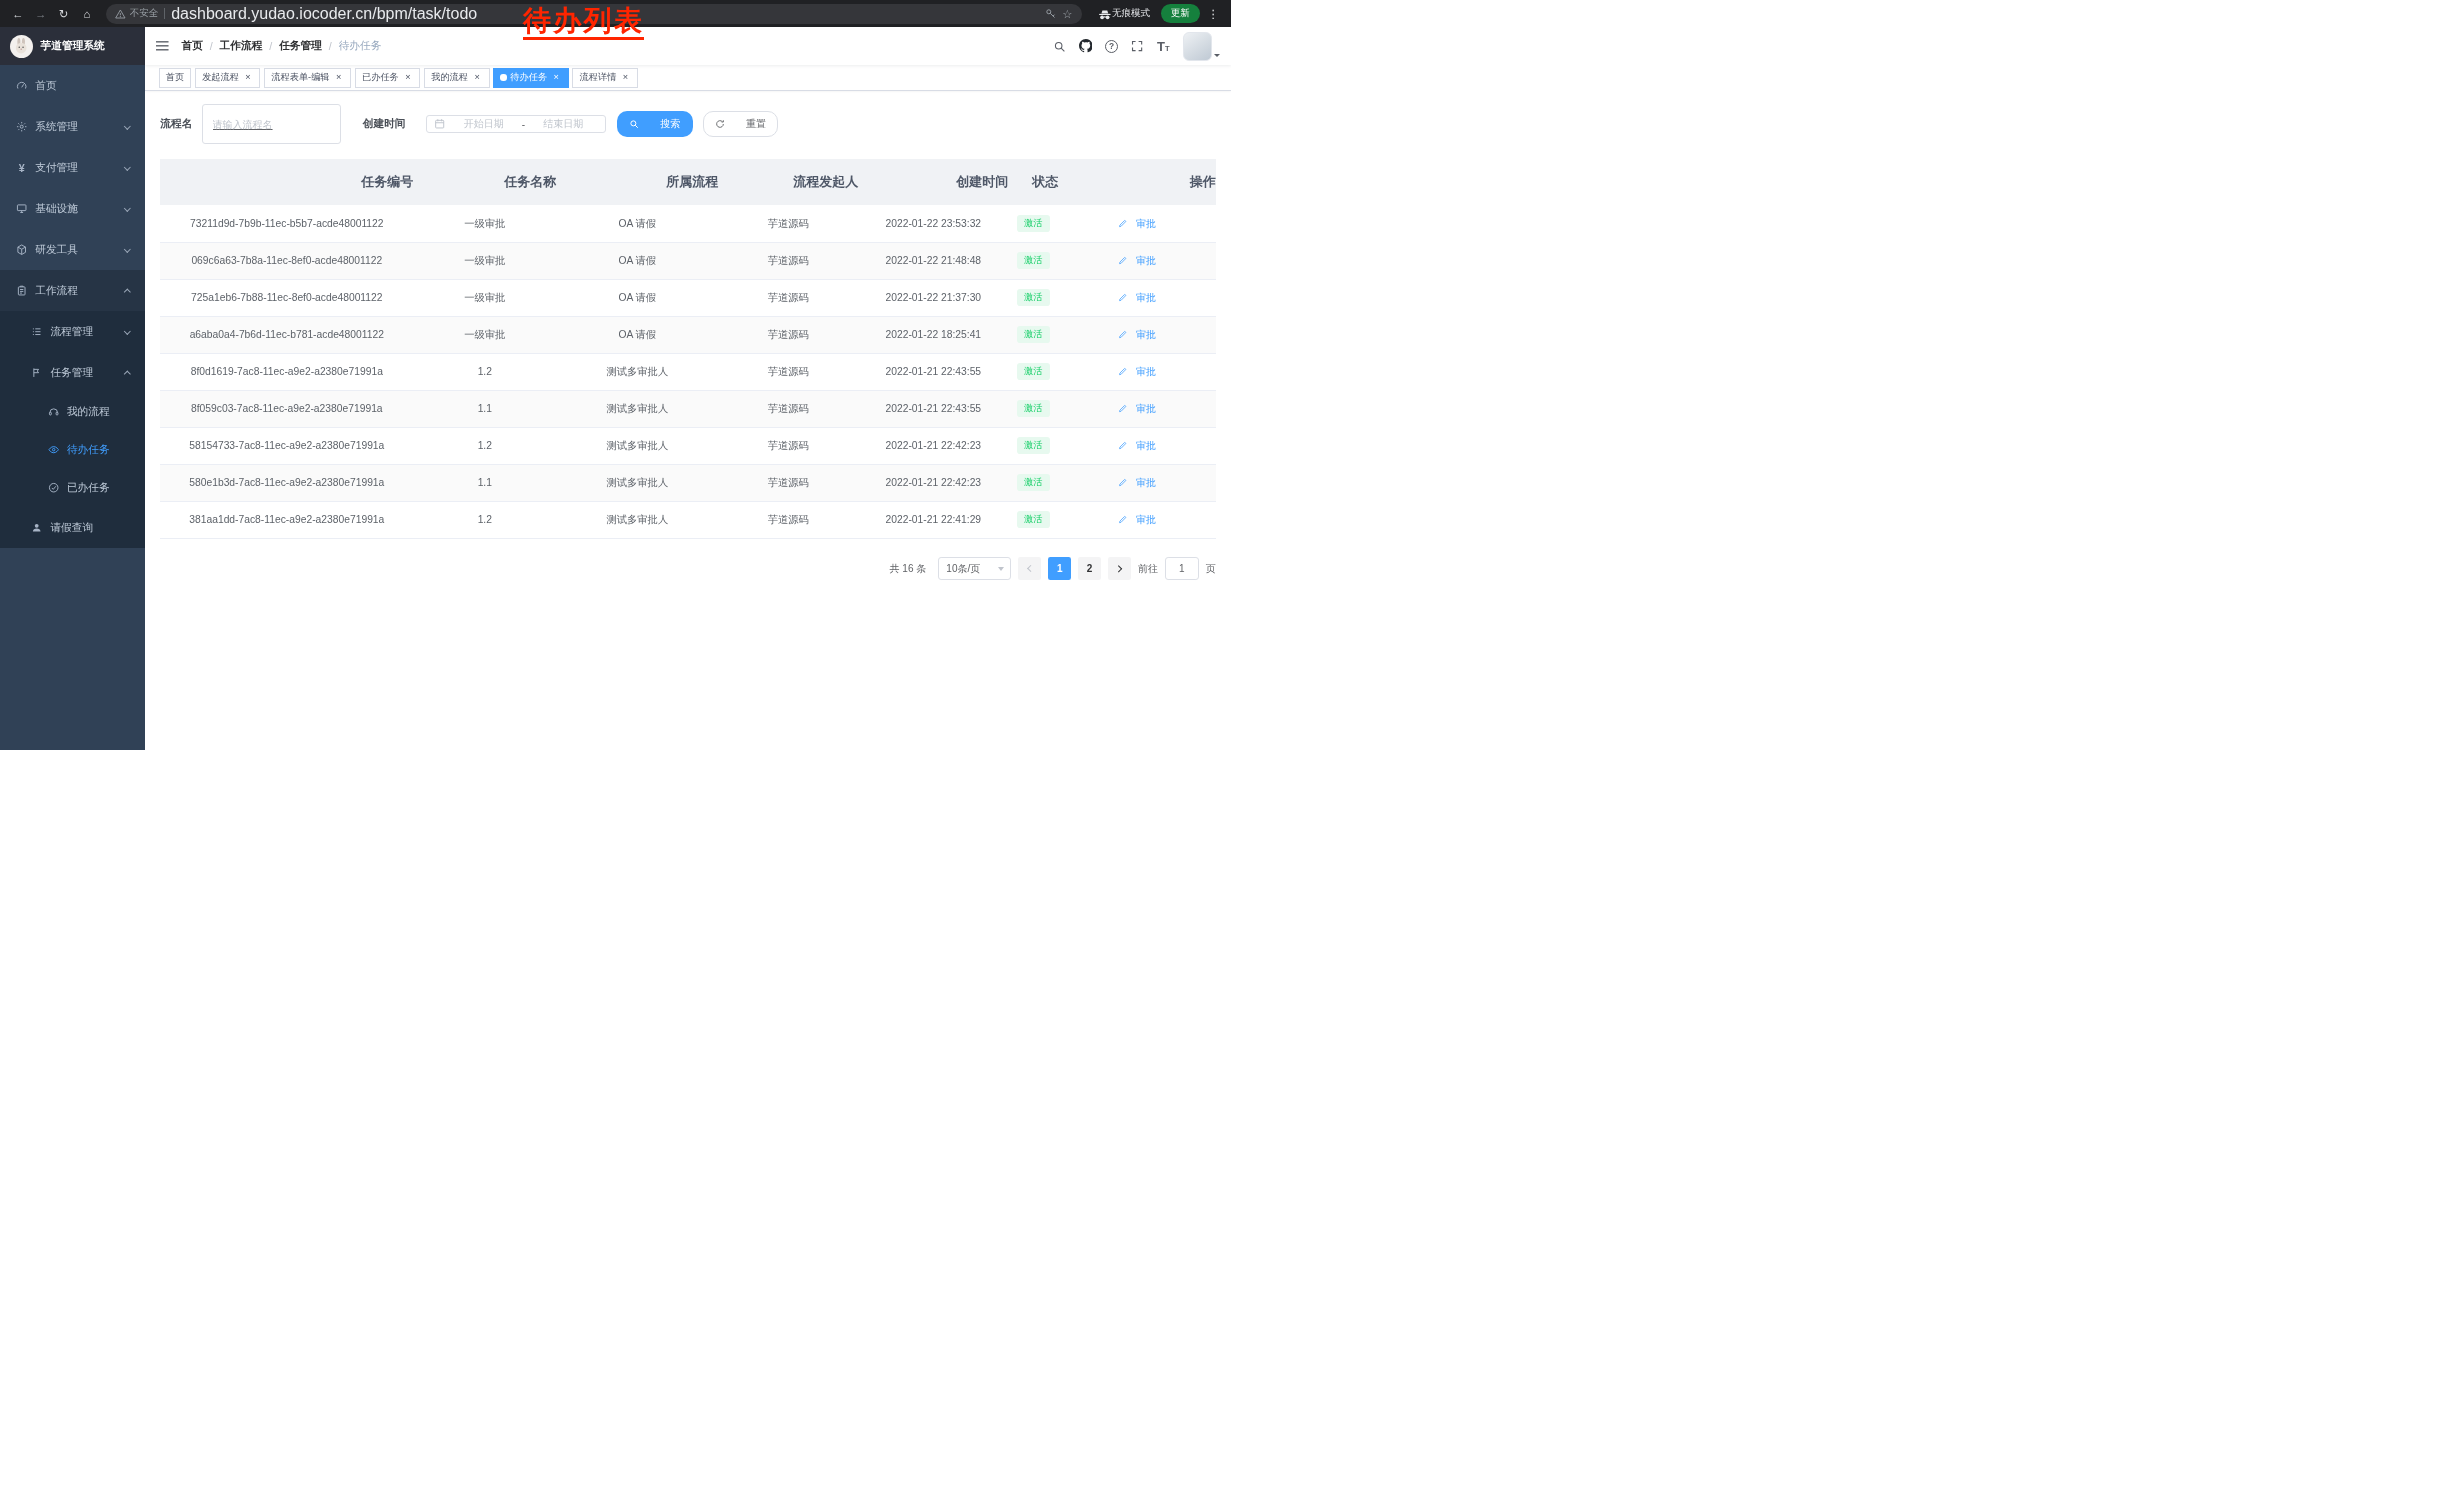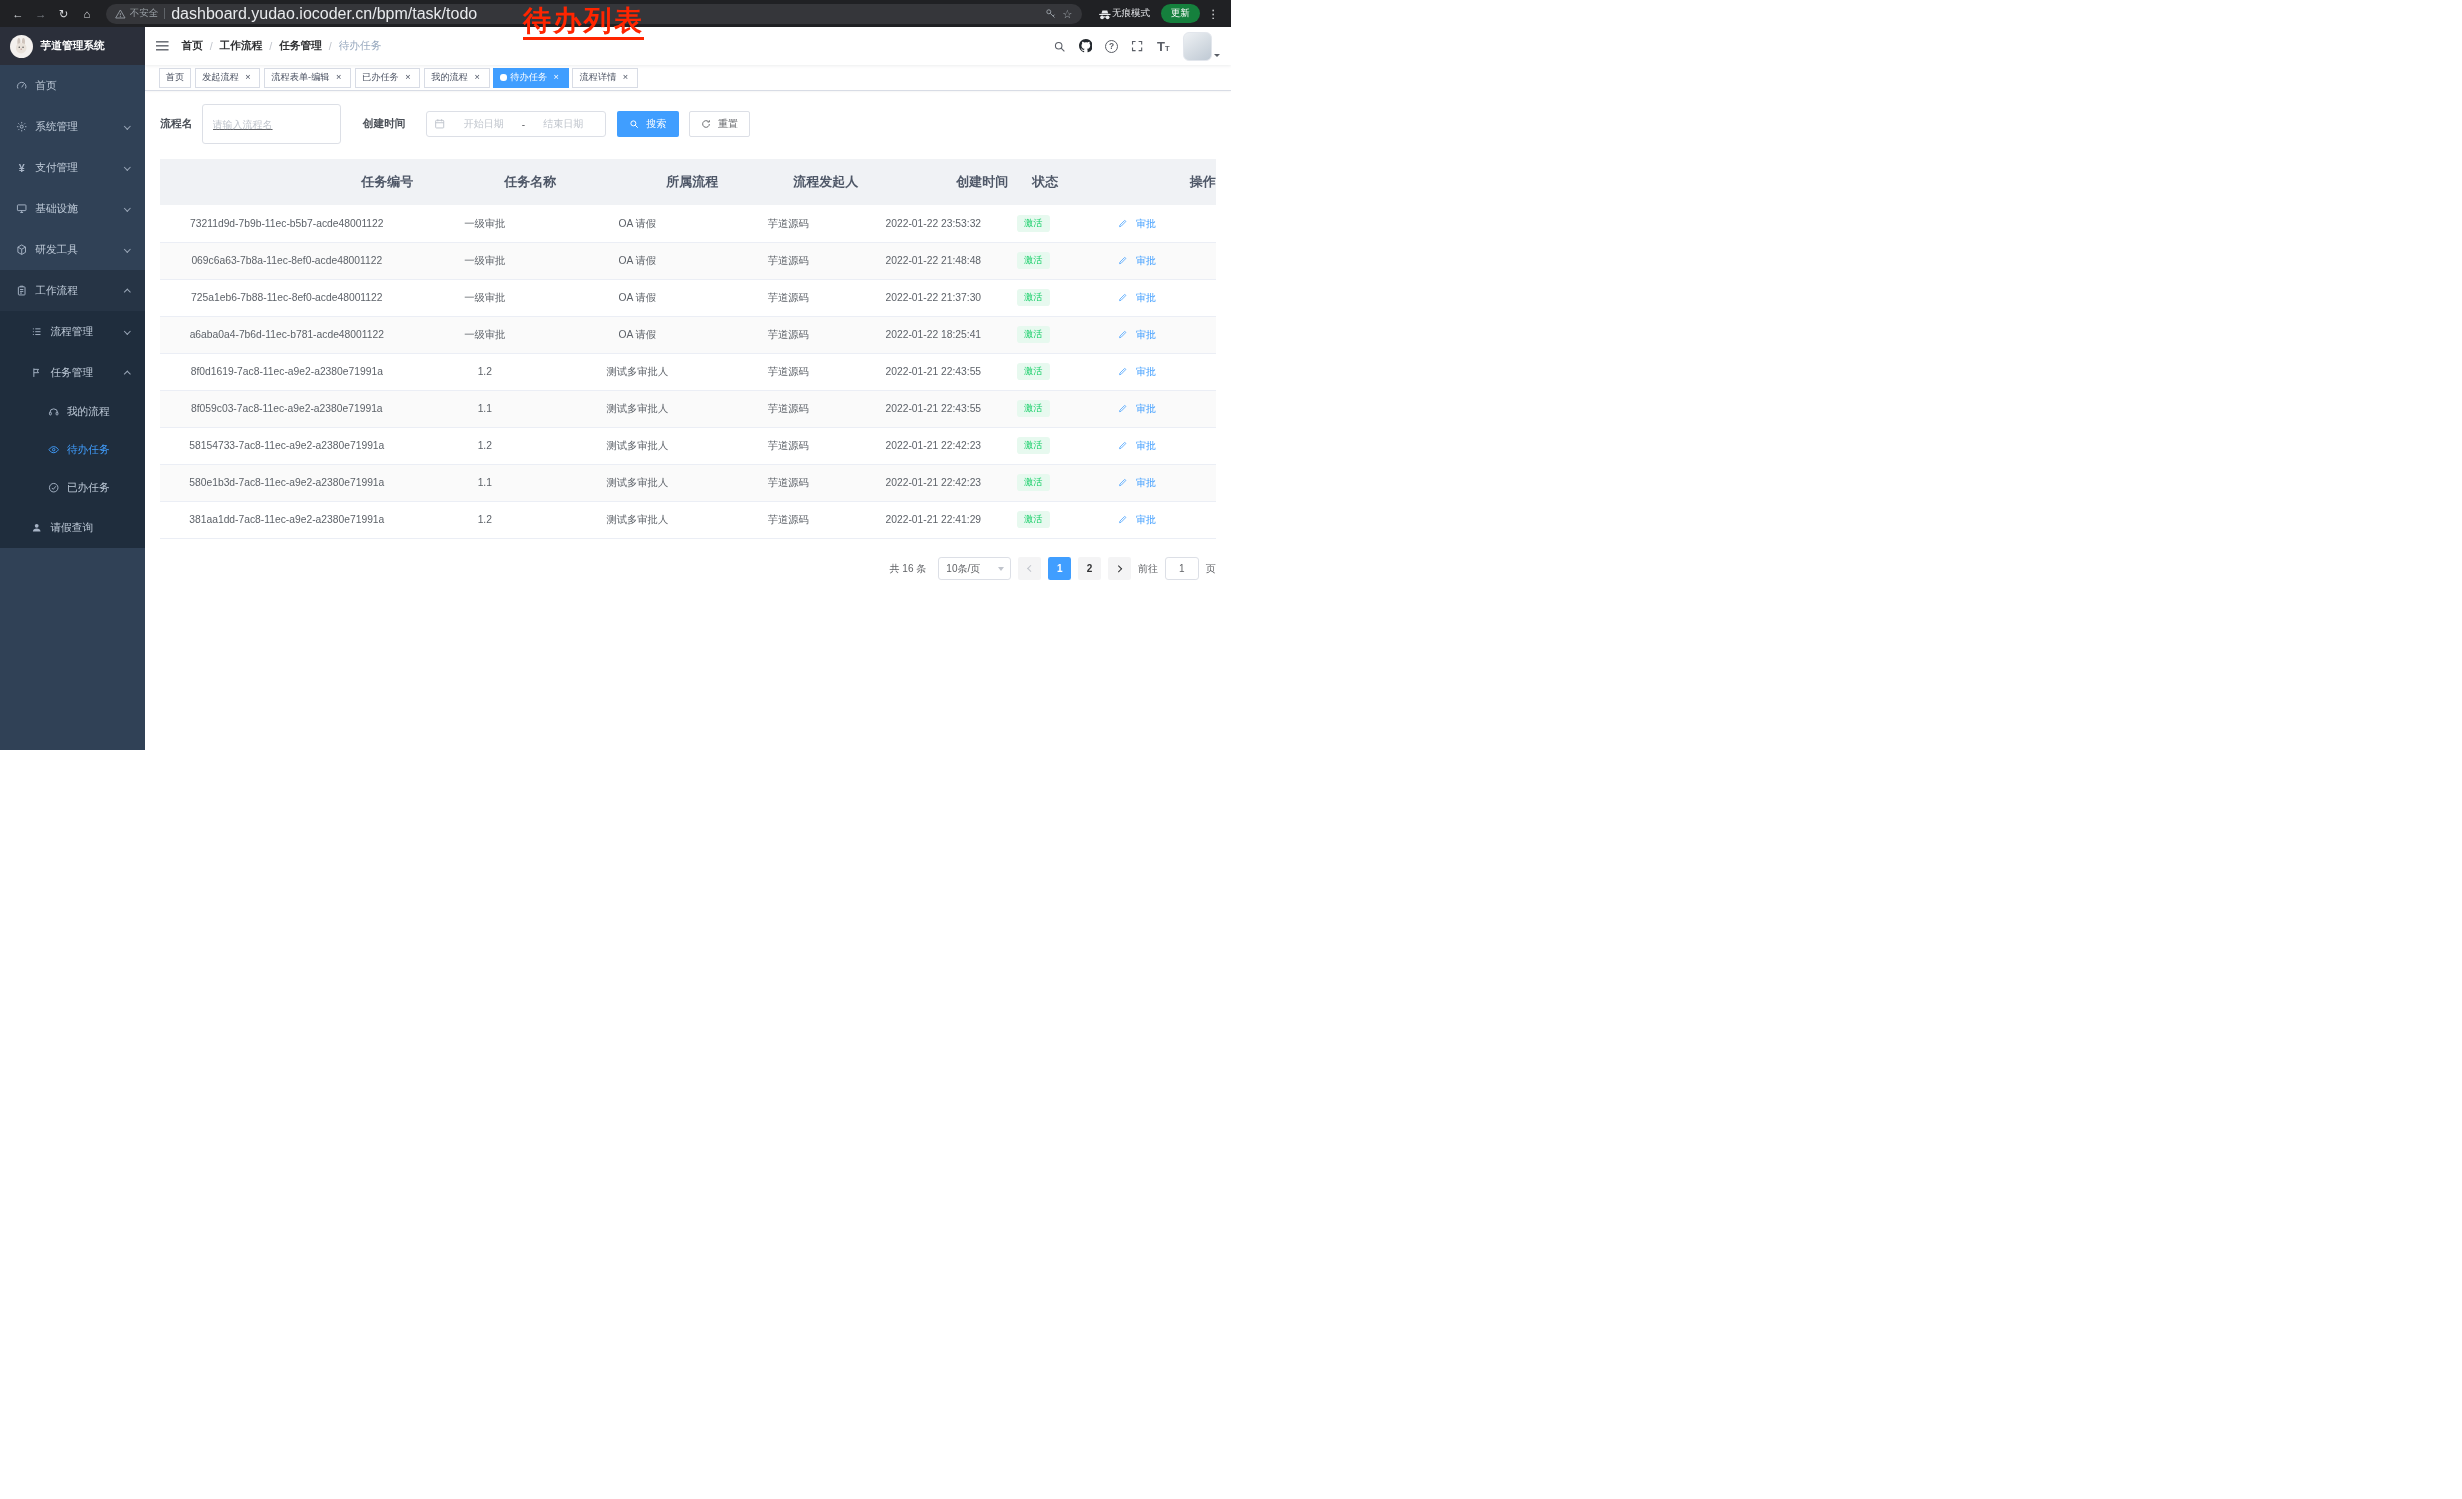--- a/index.html
+++ b/index.html
@@ -69,24 +69,24 @@
   .tag.active .dot { width:6.1px; height:6.1px; border-radius:50%; background:#fff; }
 
   
   .content { flex:1; padding:13px 15.3px; background:#fff; overflow:hidden; }
 
   .filter { display:flex; align-items:center; margin-bottom:15.3px; font-size:10.7px; }
   .f-label { color:#4a4f57; font-weight:700; margin-right:10px; white-space:nowrap; }
   .f-label.time { margin-left:21.4px; }
   .f-input { width:139px; height:40px; border:0.8px solid #dcdfe6; border-radius:3.1px; padding:0 9.2px; font-size:10px; color:#606266; outline:none; font-family:inherit;text-decoration:underline; }
   .f-input::placeholder { color:#bfc4cc; }
-  .date-range { width:180px; height:26px; border:0.8px solid #dcdfe6; border-radius:3.1px; display:flex; align-items:center; padding:0 7.6px; gap:4.6px; color:#bfc4cc; font-size:10px; margin-left:10px; cursor:pointer;justify-content:flex-end; }
+  .date-range { width:180px; height:18px; border:0.8px solid #dcdfe6; border-radius:3.1px; display:flex; align-items:center; padding:0 7.6px; gap:4.6px; color:#bfc4cc; font-size:10px; margin-left:10px; cursor:pointer;justify-content:flex-end; }
   .date-ph { flex:1; text-align:center; }
   .range-sep { color:#606266; }
-  .btn { height:26px; padding:0 11.4px; border-radius:2px; font-size:10px; display:inline-flex; align-items:center; gap:7px; cursor:pointer; border:0.8px solid transparent; font-family:inherit; }
+  .btn { height:26px; padding:0 11.4px; border-radius:10px; font-size:10px; display:inline-flex; align-items:center; gap:21px; cursor:pointer; border:0.8px solid transparent; font-family:inherit; }
   .btn-primary { background:#409eff; color:#fff; margin-left:11.4px; }
   .btn-default { background:#fff; border-color:#dcdfe6; color:#606266; margin-left:10px; }
 
   .grid { width:100%; border-collapse:collapse; table-layout:fixed; font-size:10.3px; color:#5d6269; }
   .grid th { height:46px; background:#f0f2f5; color:#4e5767; font-weight:700; font-size:13px; text-align:right; }
   .grid td { height:37px; text-align:center; border-bottom:0.8px solid #ebeef5; overflow:hidden; white-space:nowrap; text-overflow:ellipsis; }
   .grid tbody tr:nth-of-type(even) td { background:#fafafa; }
   .tag-success { display:inline-block; padding:3.1px 7.6px; border-radius:3.1px; background:#e7f9ef; color:#13ce66; font-size:9.2px; line-height:1.2; }
   .link { color:#409eff; display:inline-flex; align-items:center; gap:9px; font-size:10px; cursor:pointer; }
 

